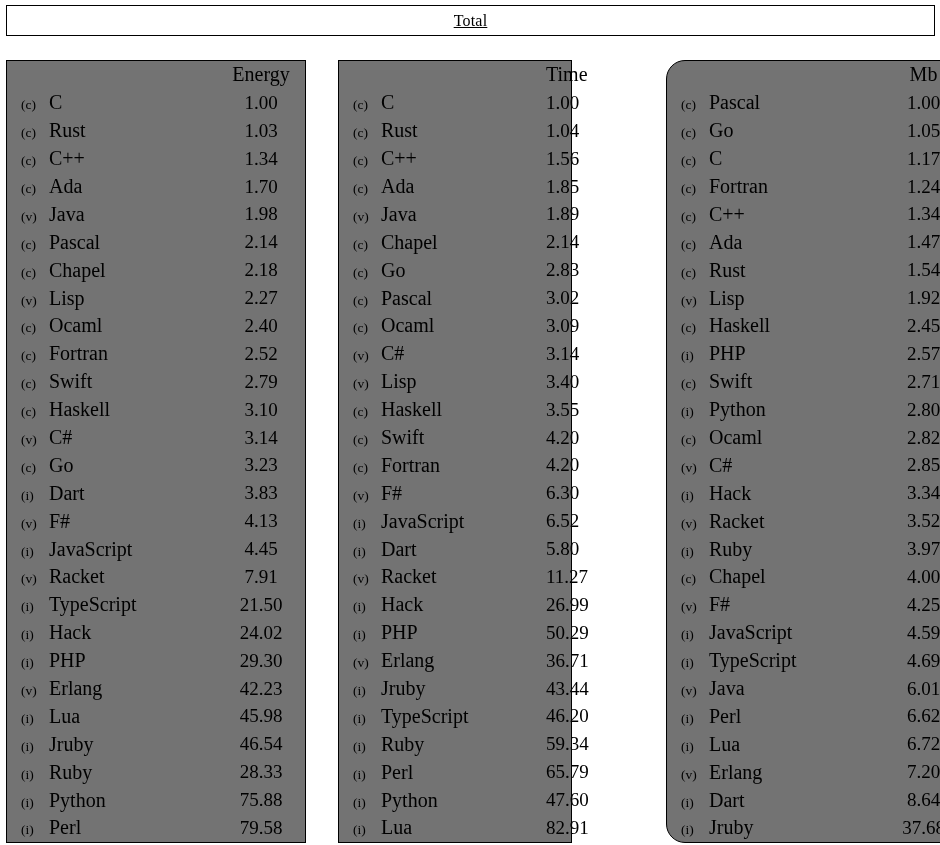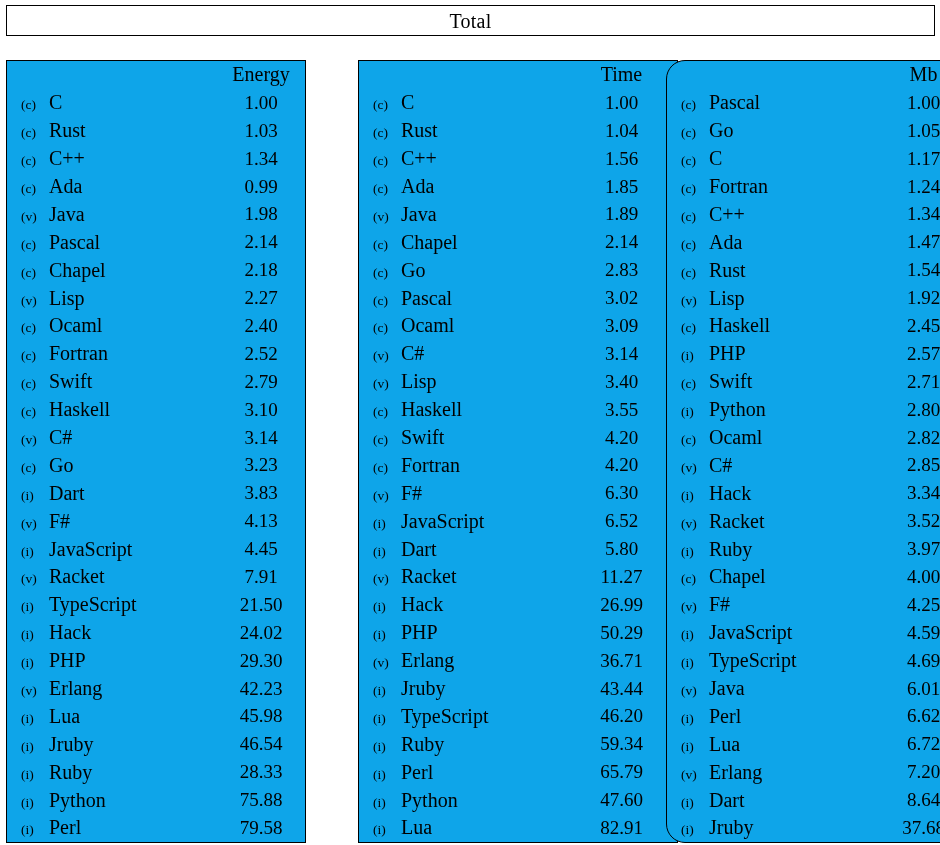--- a/index.html
+++ b/index.html
@@ -23,43 +23,44 @@
     top: 5px;
     width: 929px;
     height: 31px;
     border: 1.6px solid #000000;
     box-sizing: border-box;
     display: flex;
     align-items: center;
     justify-content: center;
   }
   .total-title {
-    font-size: 20px;
+    font-size: 16px;
     line-height: 1;
     letter-spacing: 0.2px;
+    text-decoration: underline;
   }
 
   
   .tables-row {
     position: absolute;
     left: 0;
     top: 60px;
     width: 940px;
     height: 780px;
   }
 
   .tbl {
     position: absolute;
     top: 0;
     border: 1.6px solid #000000;
     box-sizing: border-box;
-    background: #0ea5e9;
+    background: #737373;
   }
   .tbl-energy { left: 6px;   width: 300px; }
-  .tbl-time   { left: 358px; width: 320px; }
+  .tbl-time   { left: 338px; width: 234px; }
   .tbl-mb     { left: 666px; width: 324px; border-radius: 19px; }
 
   table.grid {
     border-collapse: collapse;
     width: 100%;
     table-layout: fixed;
   }
   table.grid td, table.grid th {
     padding: 0;
     margin: 0;
@@ -126,21 +127,21 @@
           <tr>
             <td class="c-lang"><span class="tag">(c)</span><span class="lname">Rust</span></td>
             <td class="c-val">1.03</td>
           </tr>
           <tr>
             <td class="c-lang"><span class="tag">(c)</span><span class="lname">C++</span></td>
             <td class="c-val">1.34</td>
           </tr>
           <tr>
             <td class="c-lang"><span class="tag">(c)</span><span class="lname">Ada</span></td>
-            <td class="c-val">0.99</td>
+            <td class="c-val">1.70</td>
           </tr>
           <tr>
             <td class="c-lang"><span class="tag">(v)</span><span class="lname">Java</span></td>
             <td class="c-val">1.98</td>
           </tr>
           <tr>
             <td class="c-lang"><span class="tag">(c)</span><span class="lname">Pascal</span></td>
             <td class="c-val">2.14</td>
           </tr>
           <tr>

